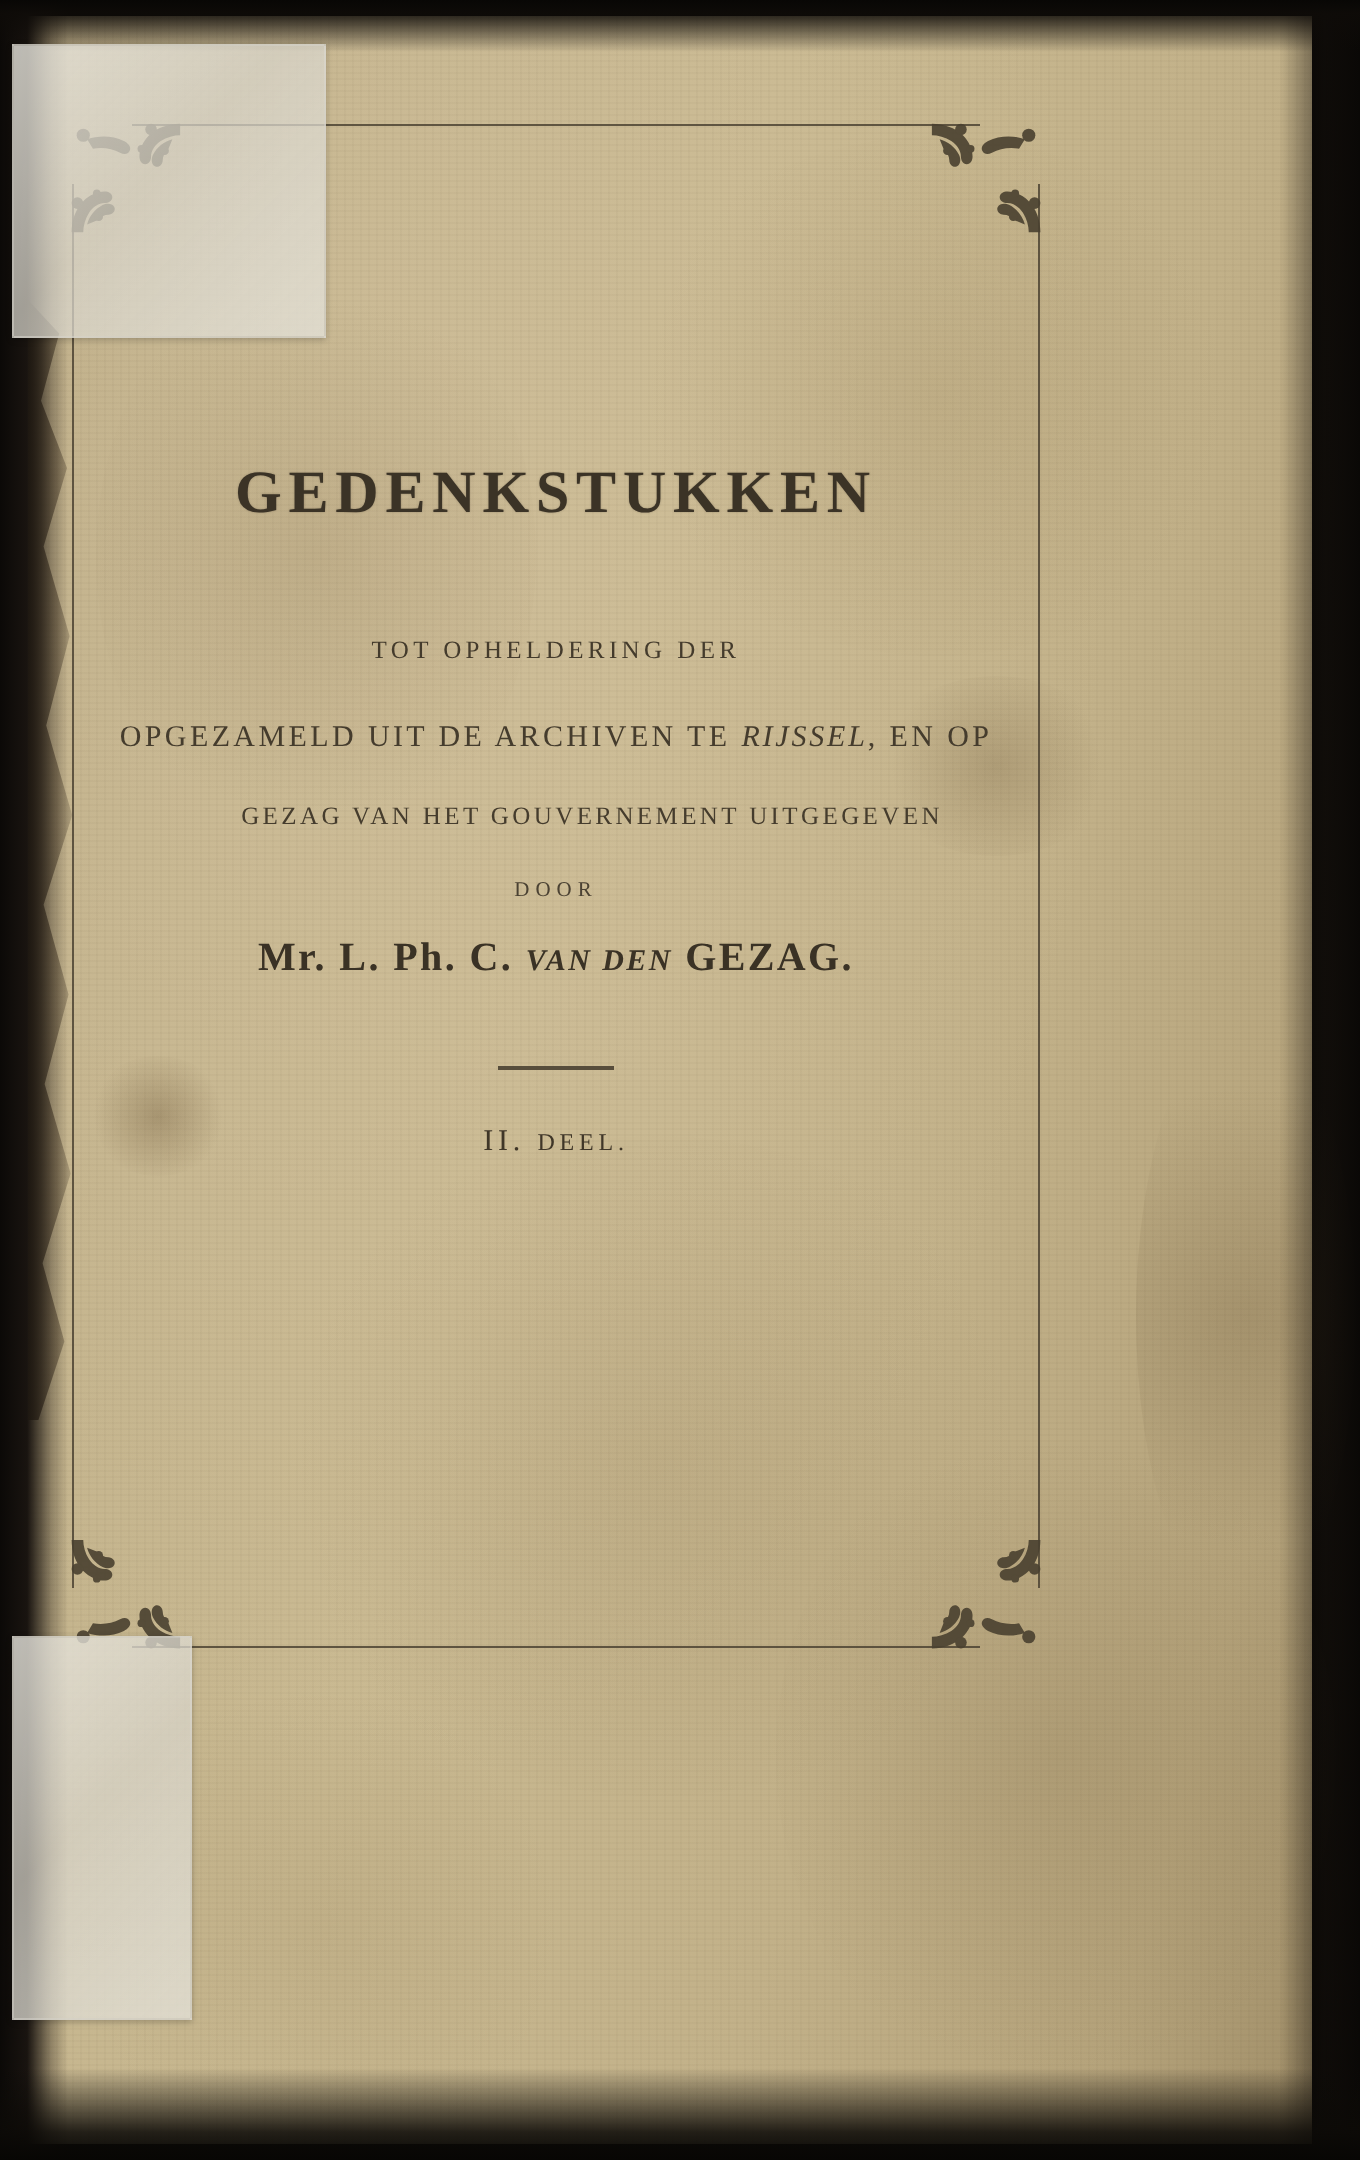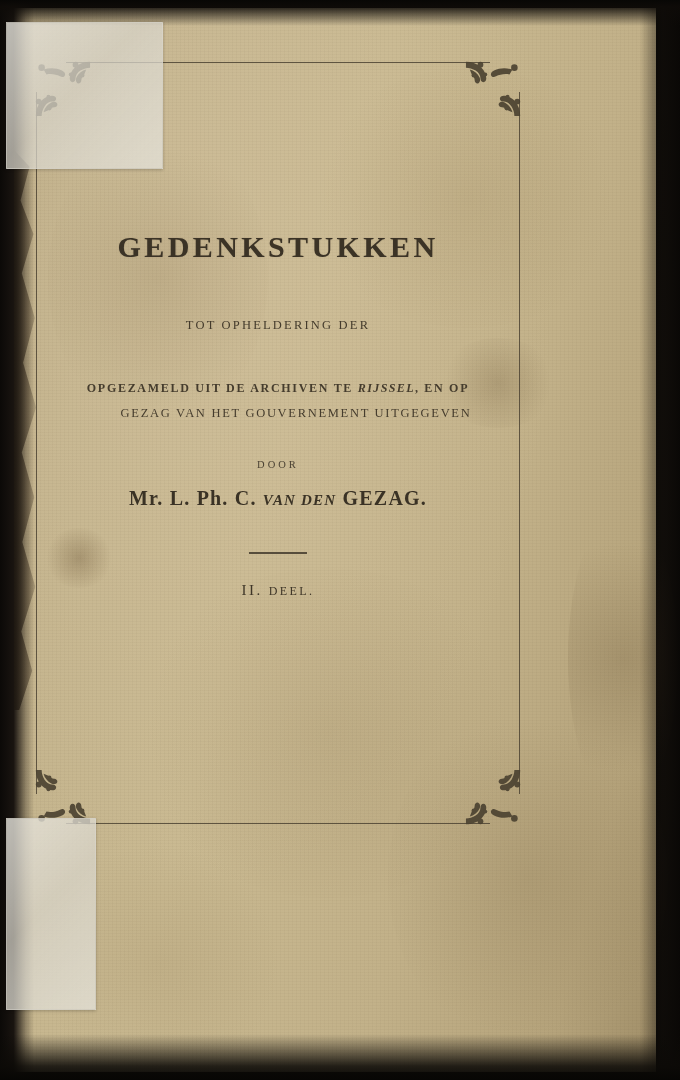--- a/index.html
+++ b/index.html
@@ -166,36 +166,35 @@
     color: #443b2c;
   }
   .l-sub2 {
     margin-top: 30px;
     font-size: 20px;
     letter-spacing: 1.9px;
     font-weight: 700;
     color: #3b3326;
   }
   .l-sub3 {
-    margin-top: 48px;
-    font-size: 12px;
+    margin-top: 28px;
+    font-size: 15px;
     letter-spacing: 1.7px;
     color: #453c2d;
-    font-weight: bold;
   }
   .l-sub3 i { font-style: italic; letter-spacing: 1.4px; }
   .l-sub4 {
-    margin-top: 10px;
+    margin-top: 23px;
     font-size: 12.5px;
     letter-spacing: 1.7px;
     color: #453c2d;
     padding-left: 36px;
   }
   .l-by {
-    margin-top: 38px;
+    margin-top: 24px;
     font-size: 10.5px;
     letter-spacing: 3px;
     color: #4b4233;
   }
   .l-author {
     margin-top: 17px;
     font-size: 20px;
     letter-spacing: 1.2px;
     font-weight: 700;
     color: #3a3225;

